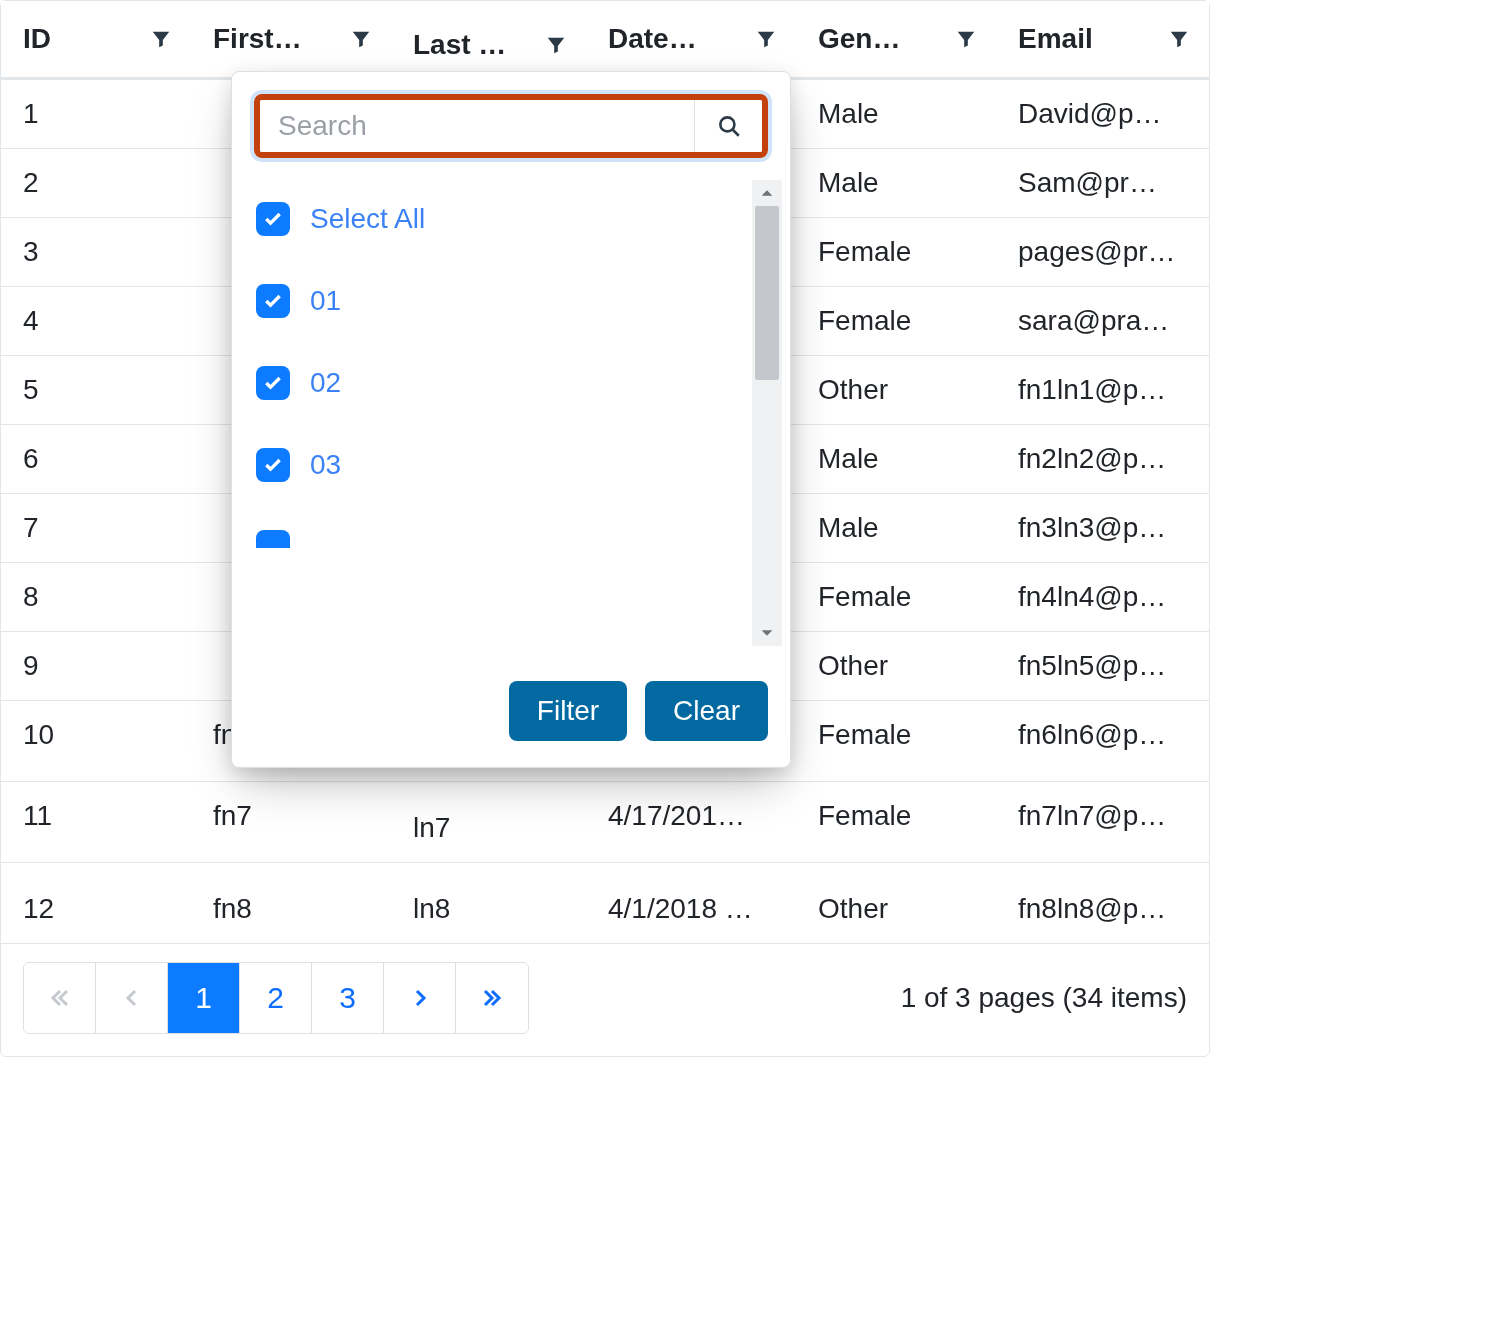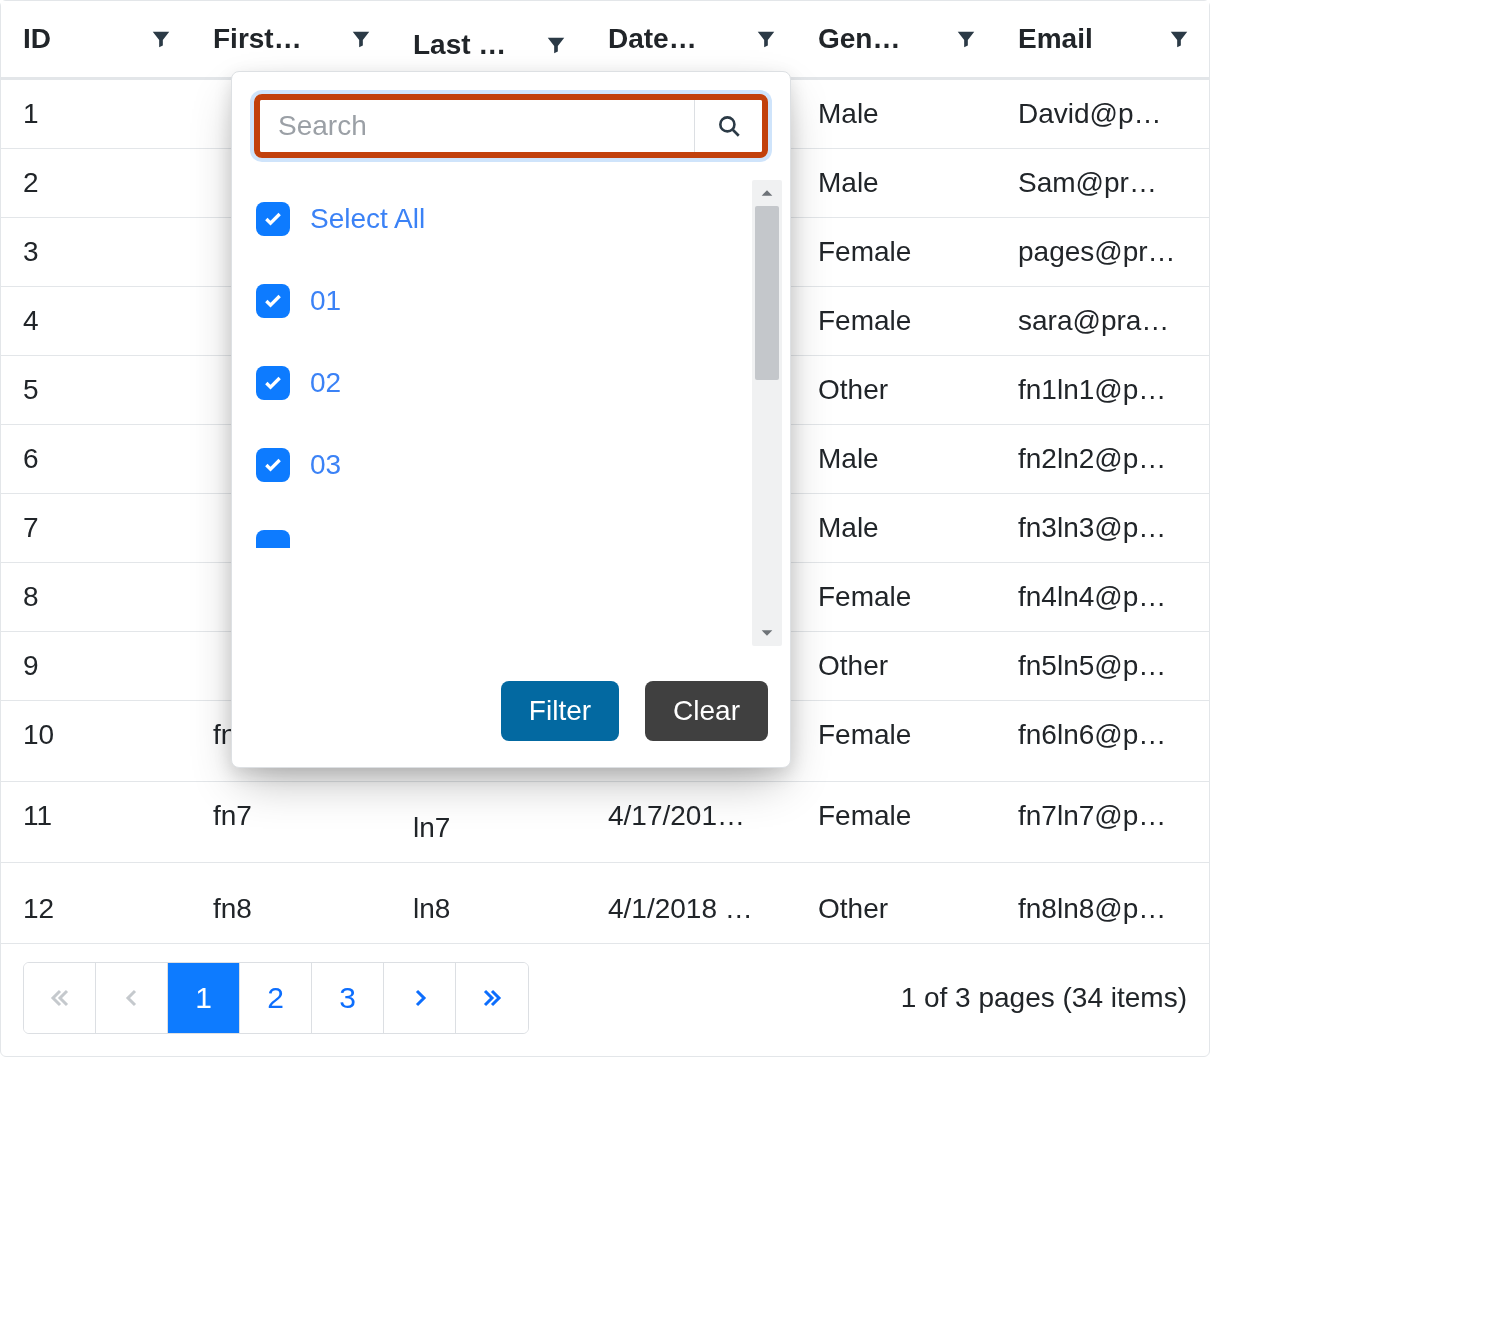--- a/index.html
+++ b/index.html
@@ -218,21 +218,21 @@
   }
   .btn {
     font-size: 28px;
     padding: 14px 28px;
     border-radius: 8px;
     border: none;
     cursor: pointer;
     color: #fff;
   }
   .btn-primary { background: #0369a1; }
-  .btn-secondary { background: #404040; margin-left: 8px; }
+  .btn-secondary { background: #0369a1; }
 </style>
 </head>
 <body>
 
 <div class="grid-wrap">
 
   <div class="grid-header">
     <div class="hcell col-id">
       <span class="label">ID</span>
       <span class="filter-icon">

